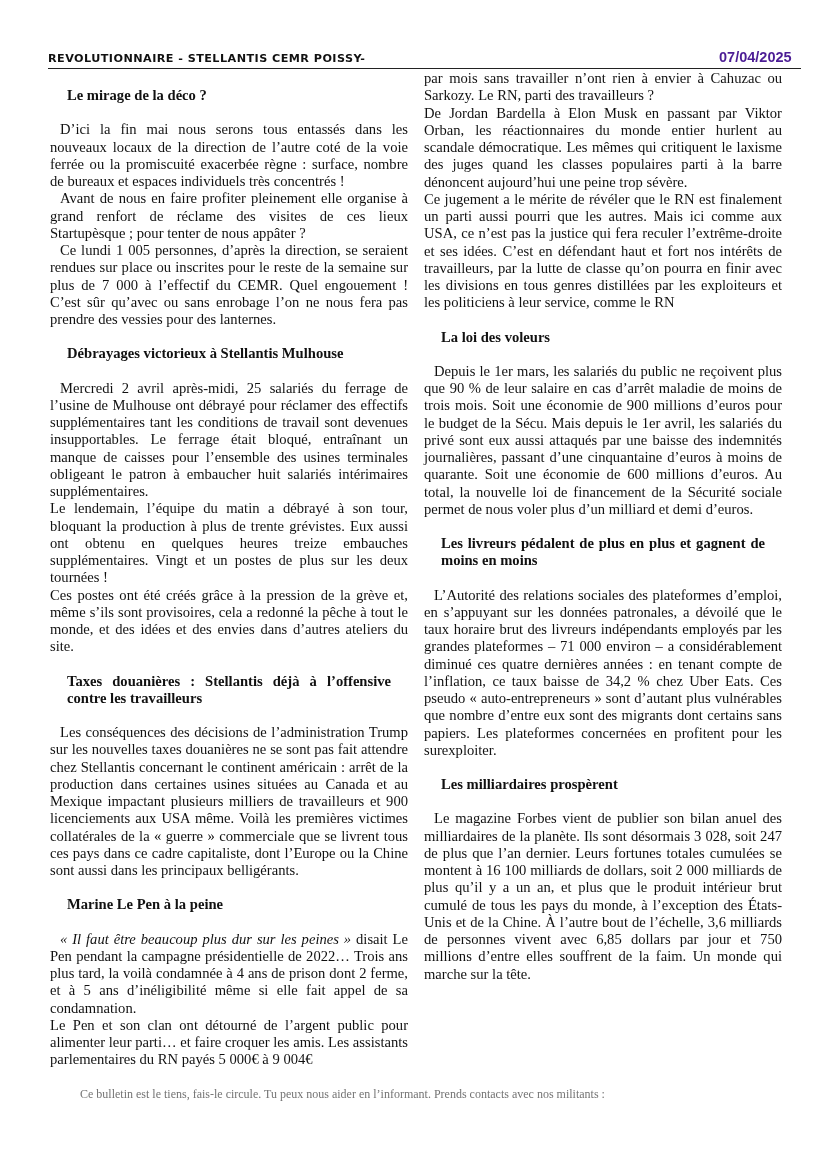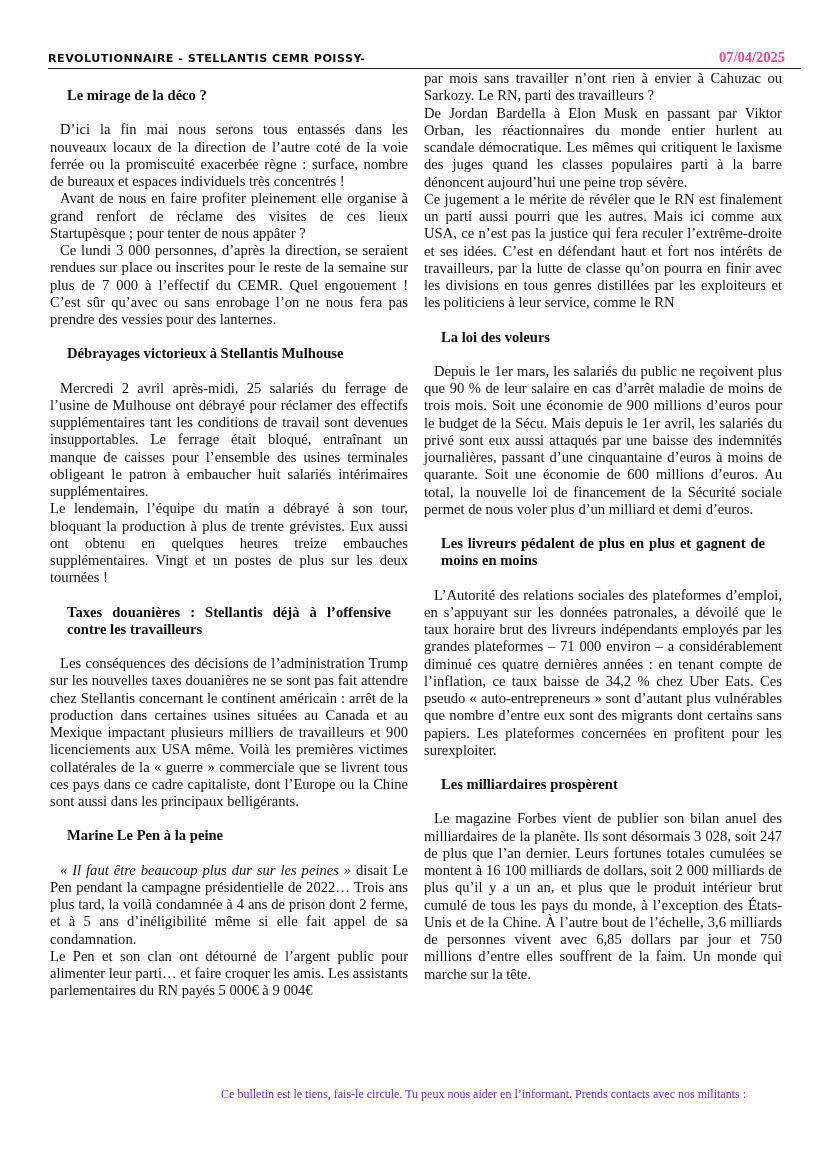--- a/index.html
+++ b/index.html
@@ -35,24 +35,24 @@
       font-weight: bold;
       font-size: 11.2px;
       letter-spacing: 0.45px;
       color: #111111;
       white-space: nowrap;
     }
     .header-date {
       position: absolute;
       left: 671px;
       top: -1px;
-      font-family: Liberation Serif, serif;
+      font-family: Liberation Sans, sans-serif;
       font-weight: bold;
       font-size: 14.5px;
-      color: #ec4899;
+      color: #4c1d95;
       white-space: nowrap;
     }
     .header-rule {
       position: absolute;
       left: 48px;
       top: 68px;
       width: 753px;
       height: 0;
       border-top: 1.3px solid #222222;
     }
@@ -81,50 +81,51 @@
     }
     .article p.indent { text-indent: 10px; }
     .continuation { margin-bottom: 8px; }
     .continuation p { margin: 0; }
     em { font-style: italic; }
     .footer {
       position: absolute;
       left: 80px;
       top: 1087px;
       width: 666px;
-      text-align: right;
+      text-align: left;
       font-size: 12px;
       line-height: 15.5px;
-      color: #6d28d9;
+      color: #737373;
     }
   </style>
 </head>
 <body>
 
 <div class="page">
 
   <div class="header">
     <span class="header-title">REVOLUTIONNAIRE - STELLANTIS CEMR POISSY-</span>
     <span class="header-date">07/04/2025</span>
   </div>
   <div class="header-rule"></div>
 
   <div class="column col-left">
 
     <div class="article">
       <h2>Le mirage de la déco ?</h2>
       <p class="indent">D’ici la fin mai nous serons tous entassés dans les nouveaux locaux de la direction de l’autre coté de la voie ferrée ou la promiscuité exacerbée règne : surface, nombre de bureaux et espaces individuels très concentrés !</p>
       <p class="indent">Avant de nous en faire profiter pleinement elle organise à grand renfort de réclame des visites de ces lieux Startupèsque ; pour tenter de nous appâter ?</p>
-      <p class="indent">Ce lundi 3 000 personnes, d’après la direction, se seraient rendues sur place ou inscrites pour le reste de la semaine sur plus de 7 000 à l’effectif du CEMR. Quel engouement ! C’est sûr qu’avec ou sans enrobage l’on ne nous fera pas prendre des vessies pour des lanternes.</p>
+      <p class="indent">Ce lundi 1 005 personnes, d’après la direction, se seraient rendues sur place ou inscrites pour le reste de la semaine sur plus de 7 000 à l’effectif du CEMR. Quel engouement ! C’est sûr qu’avec ou sans enrobage l’on ne nous fera pas prendre des vessies pour des lanternes.</p>
     </div>
 
     <div class="article">
       <h2>Débrayages victorieux à Stellantis Mulhouse</h2>
       <p class="indent">Mercredi 2 avril après-midi, 25 salariés du ferrage de l’usine de Mulhouse ont débrayé pour réclamer des effectifs supplémentaires tant les conditions de travail sont devenues insupportables. Le ferrage était bloqué, entraînant un manque de caisses pour l’ensemble des usines terminales obligeant le patron à embaucher huit salariés intérimaires supplémentaires.</p>
       <p>Le lendemain, l’équipe du matin a débrayé à son tour, bloquant la production à plus de trente grévistes. Eux aussi ont obtenu en quelques heures treize embauches supplémentaires. Vingt et un postes de plus sur les deux tournées !</p>
+      <p>Ces postes ont été créés grâce à la pression de la grève et, même s’ils sont provisoires, cela a redonné la pêche à tout le monde, et des idées et des envies dans d’autres ateliers du site.</p>
     </div>
 
     <div class="article">
       <h2>Taxes douanières : Stellantis déjà à l’offensive contre les travailleurs</h2>
       <p class="indent">Les conséquences des décisions de l’administration Trump sur les nouvelles taxes douanières ne se sont pas fait attendre chez Stellantis concernant le continent américain : arrêt de la production dans certaines usines situées au Canada et au Mexique impactant plusieurs milliers de travailleurs et 900 licenciements aux USA même. Voilà les premières victimes collatérales de la « guerre » commerciale que se livrent tous ces pays dans ce cadre capitaliste, dont l’Europe ou la Chine sont aussi dans les principaux belligérants.</p>
     </div>
 
     <div class="article">
       <h2>Marine Le Pen à la peine</h2>
       <p class="indent"><em>« Il faut être beaucoup plus dur sur les peines »</em><span> disait Le Pen pendant la campagne présidentielle de 2022… Trois ans plus tard, la voilà condamnée à 4 ans de prison dont 2 ferme, et à 5 ans d’inéligibilité même si elle fait appel de sa condamnation.</span></p>

